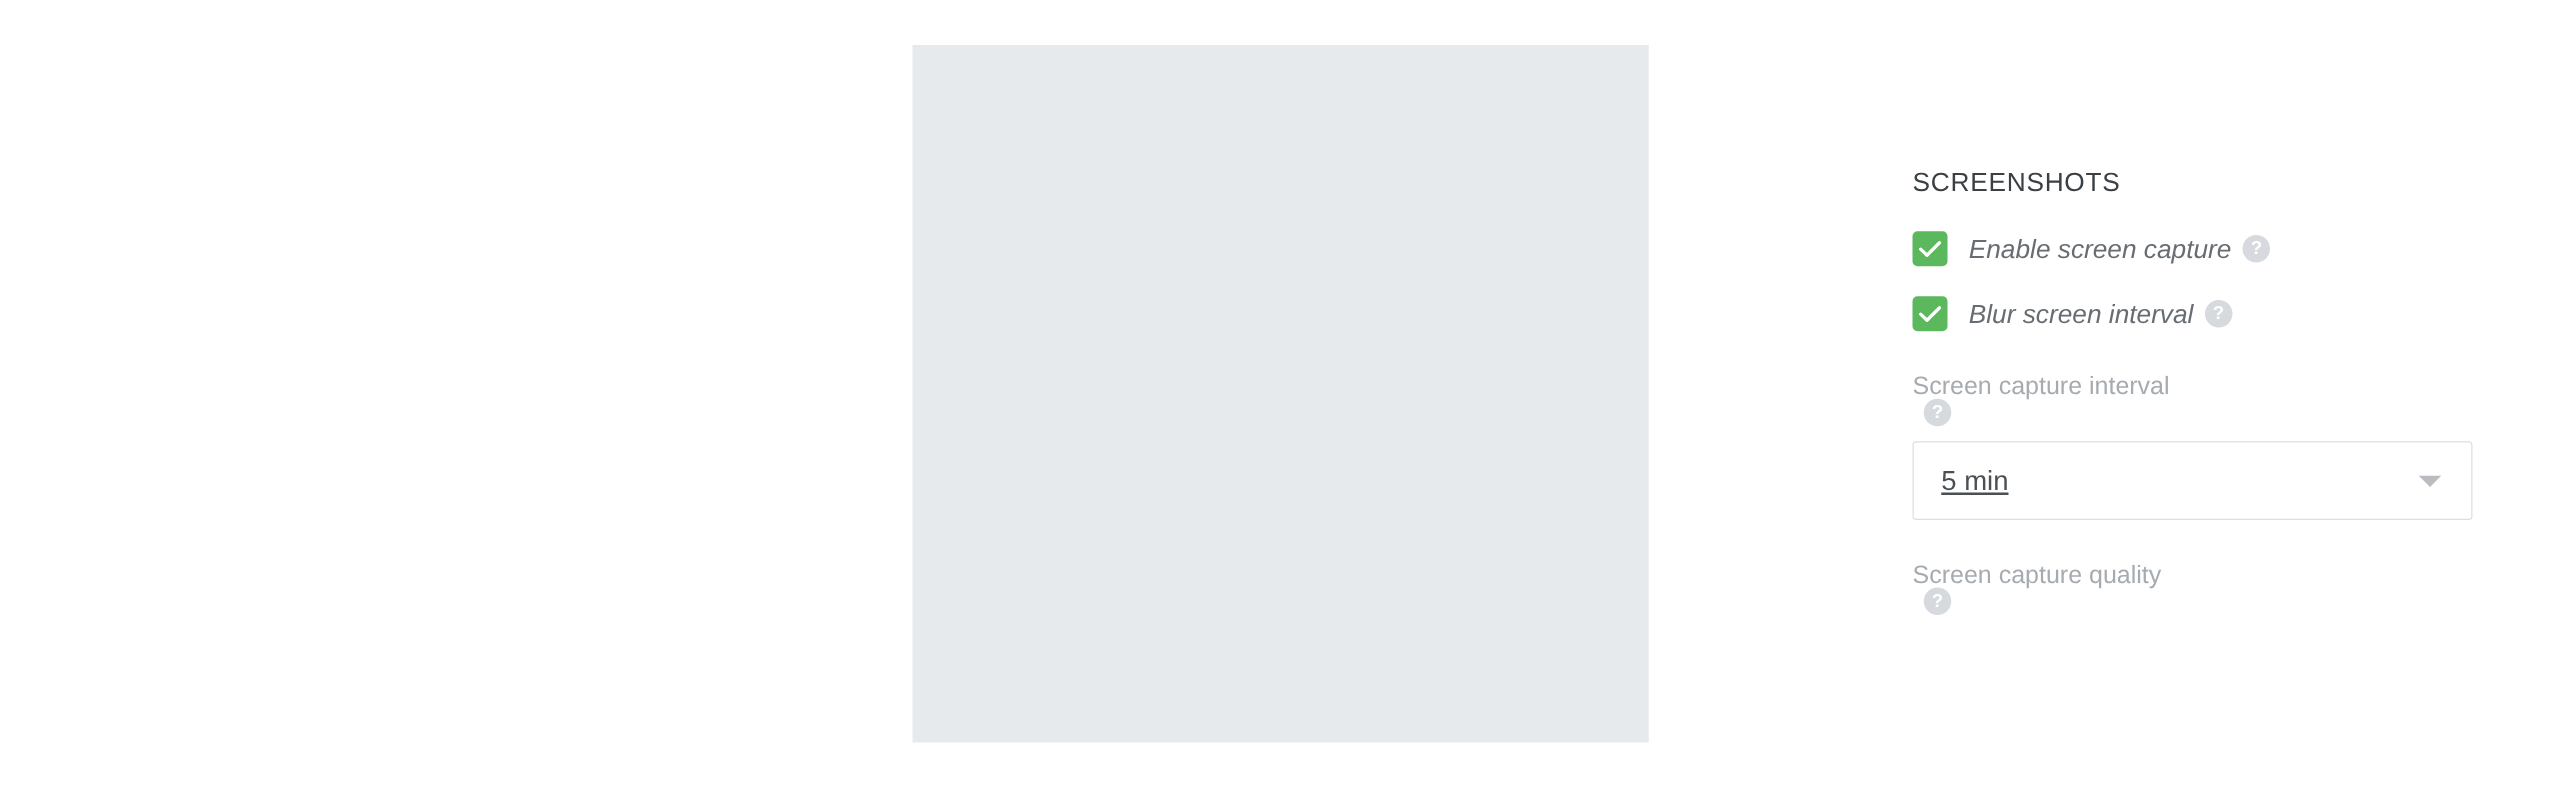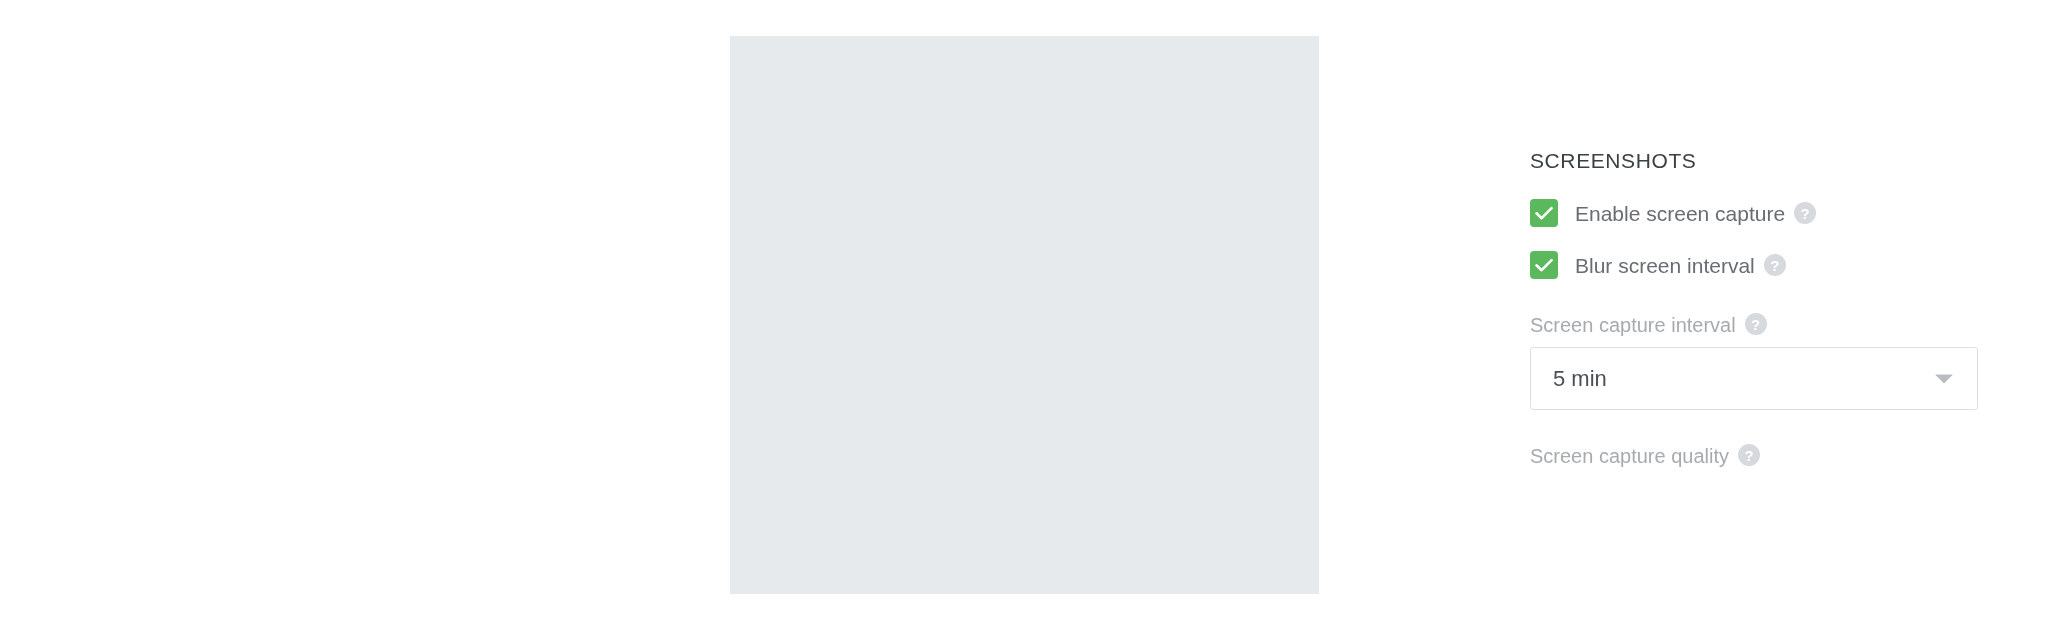--- a/index.html
+++ b/index.html
@@ -23,21 +23,21 @@
     width: 589px;
     height: 558px;
     background: #e7eaec;
     box-sizing: border-box;
   }
 
   
   .settings-card {
     position: absolute;
     left: 762px;
-    top: 76px;
+    top: 62px;
     width: 521px;
     height: 493px;
     background: #ffffff;
     box-sizing: border-box;
   }
 
   .card-inner {
     padding: 36px 38px 0 38px;
   }
 
@@ -75,20 +75,21 @@
     height: 28px;
     display: block;
   }
 
   .check-label {
     font-size: 21px;
     color: #676d73;
     margin-left: 17px;
     white-space: nowrap;
     line-height: 1;
+    font-style: italic;
   }
 
   
   .help-icon {
     width: 22px;
     height: 22px;
     border-radius: 50%;
     background: #d6d9dd;
     display: inline-block;
     margin-left: 9px;
@@ -110,46 +111,48 @@
     font-family: "Liberation Sans", sans-serif;
   }
 
   
   .field-group {
     margin-top: 34px;
   }
 
   .field-label {
     display: flex;
-    align-items: flex-end;
+    align-items: flex-start;
     font-size: 20px;
     color: #a6abb0;
     margin-bottom: 12px;
     white-space: nowrap;
     line-height: 1;
+    flex-direction: column;
   }
 
   .select-box {
     position: relative;
     width: 448px;
     height: 63px;
     border: 1px solid #dcdfe2;
     border-radius: 3px;
     background: #ffffff;
     box-sizing: border-box;
     display: flex;
     align-items: center;
   }
 
   .select-value {
     font-size: 22px;
     color: #4b5055;
     padding-left: 22px;
     line-height: 1;
     white-space: nowrap;
+    text-decoration: underline;
   }
 
   .select-caret {
     position: absolute;
     right: 24px;
     top: 50%;
     transform: translateY(-50%);
     width: 0;
     height: 0;
     border-left: 9px solid transparent;

